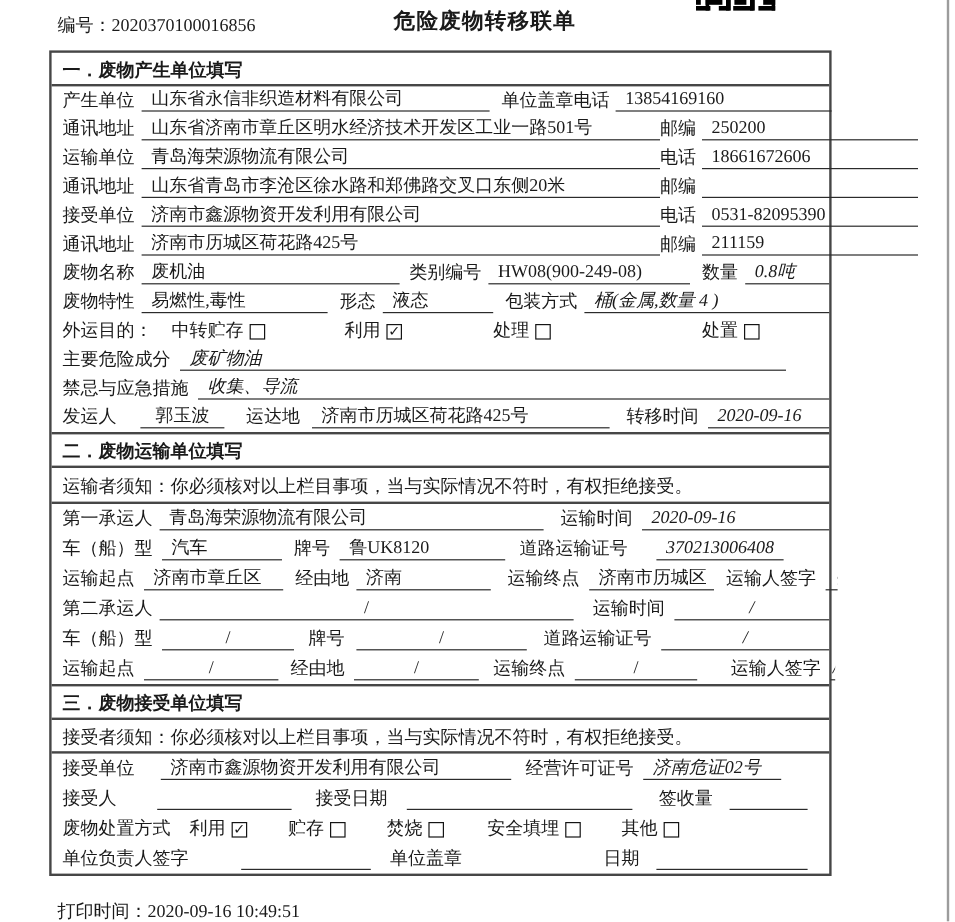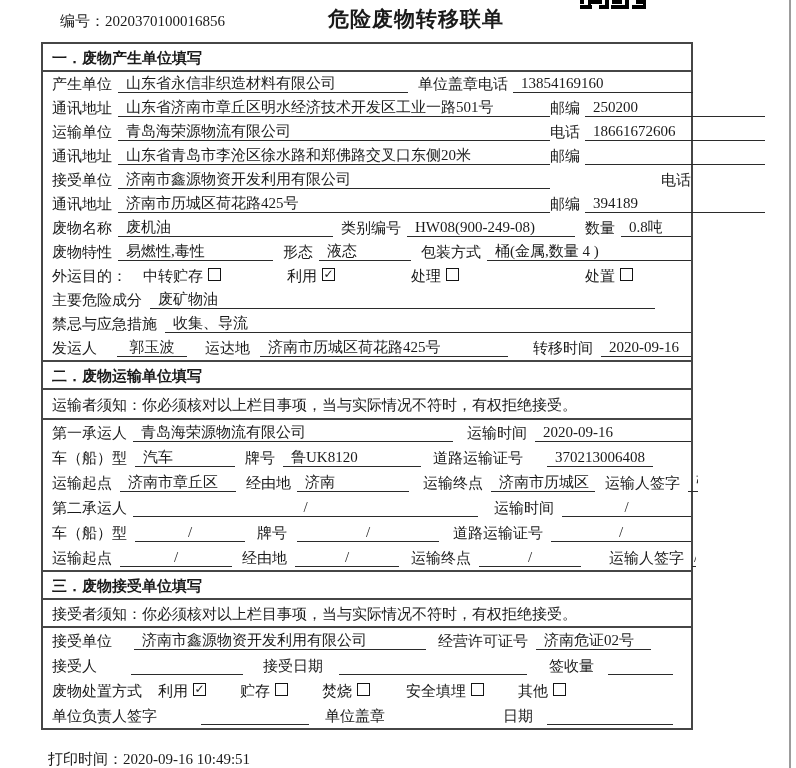--- a/index.html
+++ b/index.html
@@ -5,22 +5,22 @@
   * { box-sizing: border-box; margin: 0; padding: 0; }
   html,body { width: 796px; height: 768px; }
   body {
     position: relative;
     background: #ffffff;
     color: #1a1a1a;
     font-family: "Liberation Serif", "DejaVu Serif", serif;
     font-size: 15px;
     overflow: hidden;
   }
-  .serial { position: absolute; left: 60px; top: 12px; white-space: nowrap; }
-  .title  { position: absolute; left: 328px; top: 5px; font-size: 21px; font-weight: bold; letter-spacing: 1px; white-space: nowrap; }
+  .serial { position: absolute; left: 48px; top: 12px; white-space: nowrap; }
+  .title  { position: absolute; left: 328px; top: 5px; font-size: 18px; font-weight: bold; letter-spacing: 1px; white-space: nowrap; }
   .qr     { position: absolute; left: 580px; top: 0; }
   .page-edge { position: absolute; left: 789px; top: 0; width: 2px; height: 768px; background: #9c9c9c; }
   .print-time { position: absolute; left: 48px; top: 750px; white-space: nowrap; }
 
   .formtable {
     position: absolute; left: 41px; top: 42px; width: 652px;
     border: 2px solid #464646; background: #fff;
   }
   .sec {
     font-weight: bold; font-size: 15px;
@@ -31,24 +31,24 @@
   .notice { padding: 6px 0 0 9px; height: 30px; border-bottom: 2px solid #464646; white-space: nowrap; }
 
   .row { display: flex; align-items: flex-end; padding: 0 0 3px 9px; height: 24px; }
   .row.h25 { height: 25px; }
   .lbl { flex: none; white-space: nowrap; line-height: 17px; }
   .val {
     flex: none; border-bottom: 1.5px solid #2b2b2b;
     padding: 0 2px 0 8px; white-space: nowrap; overflow: hidden; line-height: 17px;
     min-height: 17px;
   }
-  .val.fill { flex: 1 1 auto; }
+  .val.fill { flex: 1 1 auto; font-style: italic; }
   .val.ctr { text-align: center; padding: 0 2px; }
   .spacer { flex: 1 1 auto; }
-  .opt { display: flex; align-items: flex-start; flex: none; line-height: 17px; }
+  .opt { display: flex; align-items: center; flex: none; line-height: 17px; }
   .cb {
     flex: none; width: 13px; height: 13px; border: 1.5px solid #141414;
     margin-left: 5px; font-size: 12px; line-height: 11px; text-align: center;
     font-family: "DejaVu Sans", sans-serif;
   }
 </style>
 </head>
 <body>
 
 <div class="serial"><span>编号：</span><span>2020370100016856</span></div>
@@ -104,28 +104,29 @@
     <span class="spacer"></span>
     <span class="lbl">邮编</span>
     <span class="val" style="width:180px;margin-left:5px"></span>
   </div>
 
   <div class="row">
     <span class="lbl">接受单位</span>
     <span class="val" style="width:432px;margin-left:6px">济南市鑫源物资开发利用有限公司</span>
     <span class="spacer"></span>
     <span class="lbl">电话</span>
+    <span class="val" style="width:180px;margin-left:5px">0531-82095390</span>
   </div>
 
   <div class="row">
     <span class="lbl">通讯地址</span>
     <span class="val" style="width:432px;margin-left:6px">济南市历城区荷花路425号</span>
     <span class="spacer"></span>
     <span class="lbl">邮编</span>
-    <span class="val" style="width:180px;margin-left:5px">394189</span>
+    <span class="val" style="width:180px;margin-left:5px">211159</span>
   </div>
 
   <div class="row">
     <span class="lbl">废物名称</span>
     <span class="val" style="width:215px;margin-left:6px">废机油</span>
     <span class="lbl" style="margin-left:8px">类别编号</span>
     <span class="val" style="width:168px;margin-left:6px">HW08(900-249-08)</span>
     <span class="lbl" style="margin-left:10px">数量</span>
     <span class="val fill" style="margin-left:6px">0.8吨</span>
   </div>
@@ -168,21 +169,21 @@
     <span class="lbl">禁忌与应急措施</span>
     <span class="val fill" style="margin-left:8px">收集、导流</span>
   </div>
 
 
   <div class="row">
     <span class="lbl">发运人</span>
     <span class="val ctr" style="width:70px;margin-left:20px">郭玉波</span>
     <span class="lbl" style="margin-left:18px">运达地</span>
     <span class="val" style="width:248px;margin-left:10px">济南市历城区荷花路425号</span>
-    <span class="lbl" style="margin-left:25px">转移时间</span>
+    <span class="lbl" style="margin-left:14px">转移时间</span>
     <span class="val fill" style="margin-left:8px">2020-09-16</span>
   </div>
 
   <div class="sec mid">二．废物运输单位填写</div>
   <div class="notice">运输者须知：你必须核对以上栏目事项，当与实际情况不符时，有权拒绝接受。</div>
 
   <div class="row h25">
     <span class="lbl">第一承运人</span>
     <span class="val" style="width:320px;margin-left:6px">青岛海荣源物流有限公司</span>
     <span class="lbl" style="margin-left:14px">运输时间</span>

